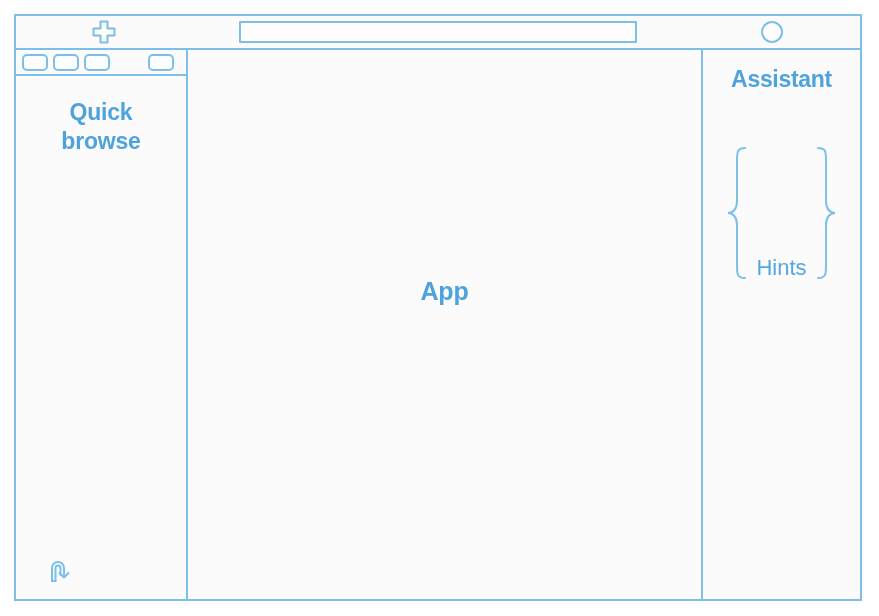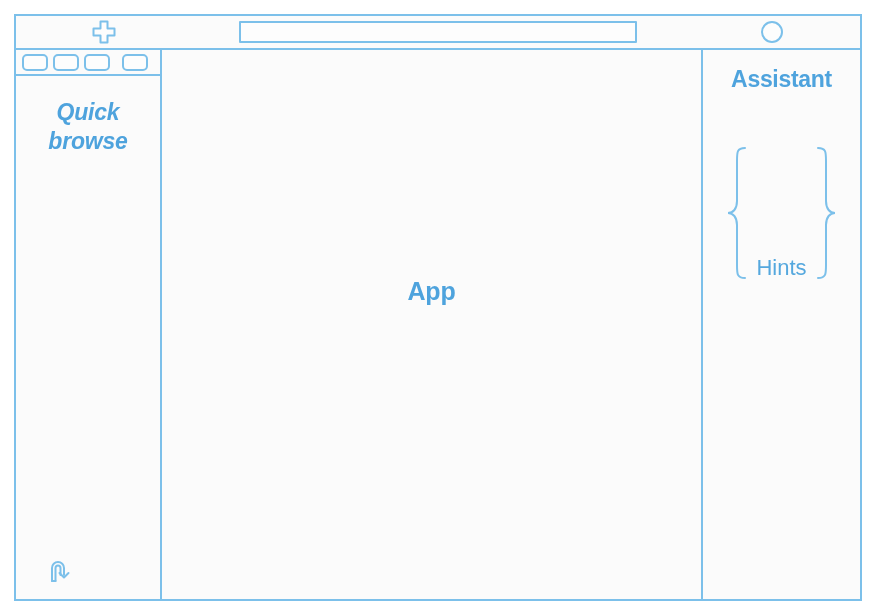--- a/index.html
+++ b/index.html
@@ -82,27 +82,26 @@
   #body-area {
     position: absolute;
     left: 0;
     top: 34px;
     right: 0;
     bottom: 0;
     display: flex;
   }
 
   #sidebar {
-    width: 146px;
+    width: 172px;
     box-sizing: border-box;
     border-right: 2px solid #7cc0ea;
     position: relative;
     display: flex;
     flex-direction: column;
-    font-style: italic;
   }
 
   #tab-strip {
     height: 26px;
     box-sizing: border-box;
     border-bottom: 2px solid #7cc0ea;
     display: flex;
     align-items: center;
     padding: 0 6px;
   }

